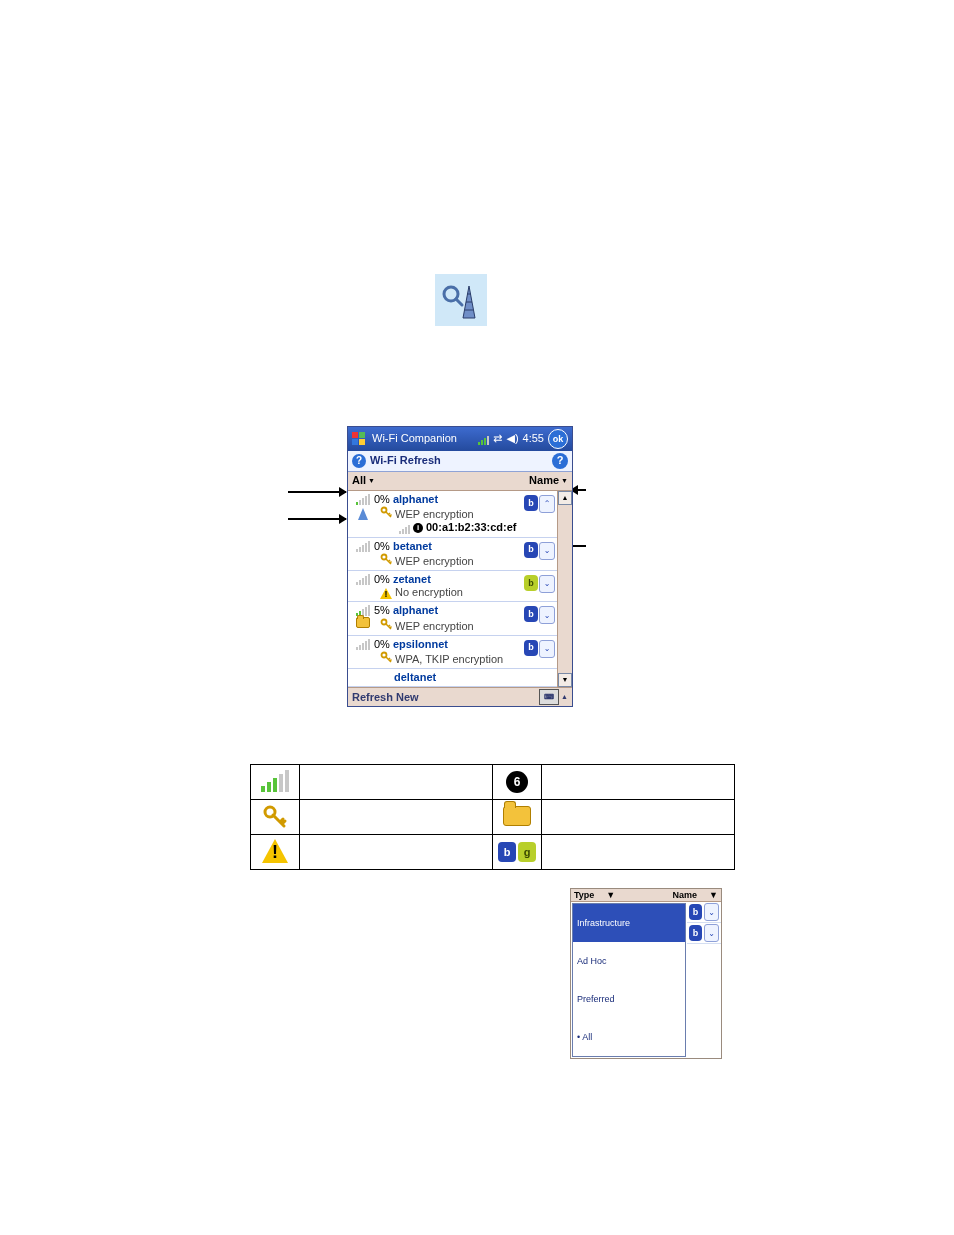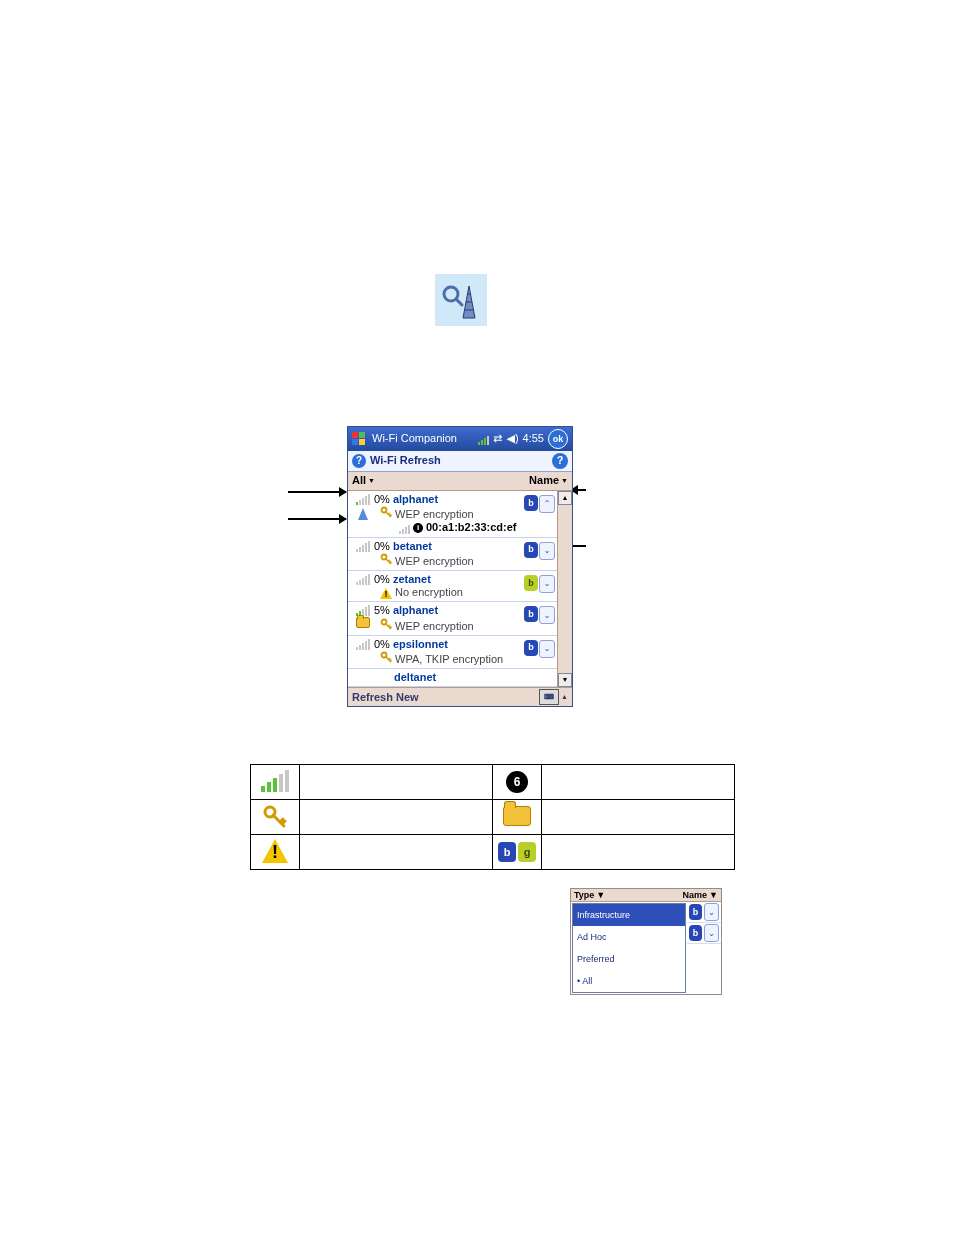--- a/index.html
+++ b/index.html
@@ -62,24 +62,24 @@
   .arrow::after{content:"";position:absolute;right:-1px;top:-4px;border-left:8px solid #000;border-top:5px solid transparent;border-bottom:5px solid transparent}
   .arrow.left::after{left:-1px;right:auto;border-left:none;border-right:8px solid #000}
   
   .legend{position:absolute;left:250px;top:764px;border:1px solid #000;border-collapse:collapse;font-size:12px}
   .legend td{border:1px solid #000;height:32px;vertical-align:middle}
   .legend td.ic{width:46px;text-align:center}
   .legend td.tx{width:180px;padding:0 6px}
   
   .mini{position:absolute;left:570px;top:888px;width:150px;border:1px solid #9a8b7e;font-size:9px;background:#fff}
   .mini .bar{background:#e9d9cf;display:flex;padding:1px 3px;font-weight:bold;border-bottom:1px solid #b59a87}
-  .mini .bar .drop{display:flex;align-items:flex-start;gap:2px}
+  .mini .bar .drop{display:flex;align-items:flex-start;gap:12px}
   .mini .bar .sp{flex:1}
   .mini .menu{border:1px solid #6a7dae;background:#fff;margin:1px;color:#1a2d7a}
-  .mini .menu div{padding:6px 4px}
+  .mini .menu div{padding:14px 4px}
   .mini .menu div.sel{background:#2d4fb8;color:#fff}
   .mini .rows{padding:1px 2px;display:flex;align-items:center;justify-content:flex-end;gap:2px;border-bottom:1px solid #d4def2}
   
   .big-sig{display:inline-flex;align-items:flex-end;gap:2px;height:22px}
   .big-sig span{width:4px;background:#c7c7c7}
   .big-sig span.on{background:#58c43a}
   .big-sig .b1{height:6px}.big-sig .b2{height:10px}.big-sig .b3{height:14px}.big-sig .b4{height:18px}.big-sig .b5{height:22px}
   .big-key svg{width:26px;height:26px}
   .big-warn{width:26px;height:24px;position:relative;display:inline-block}
   .big-warn::before{content:"";position:absolute;left:0;top:0;border-left:13px solid transparent;border-right:13px solid transparent;border-bottom:24px solid #f5c400}

